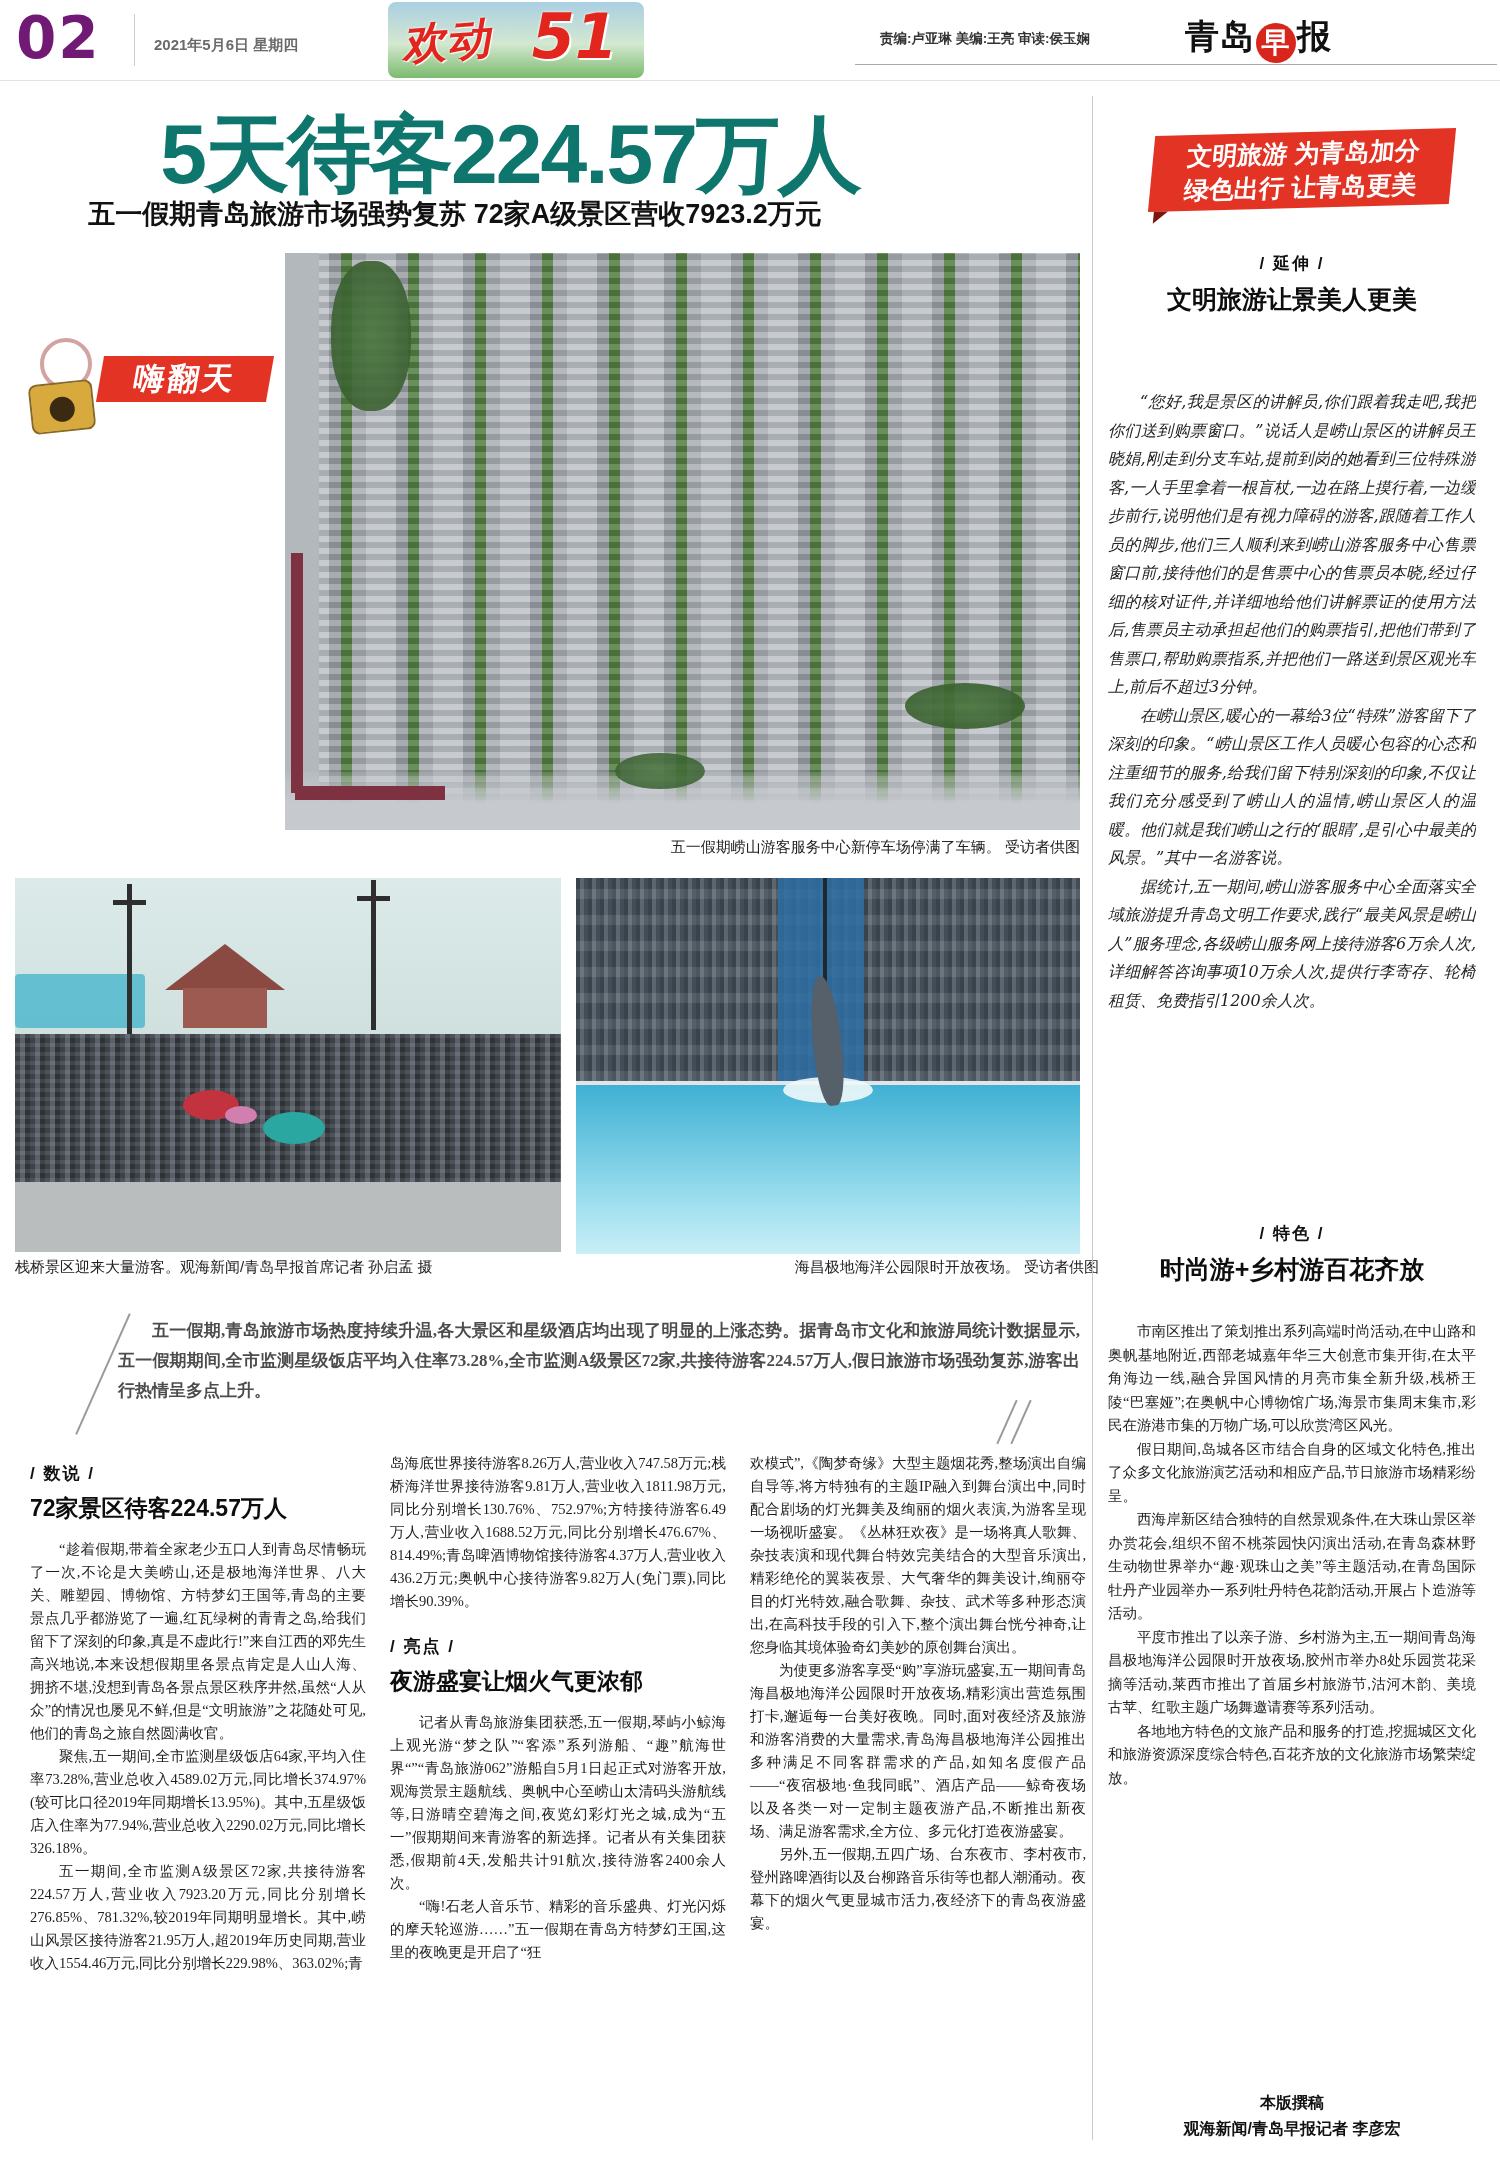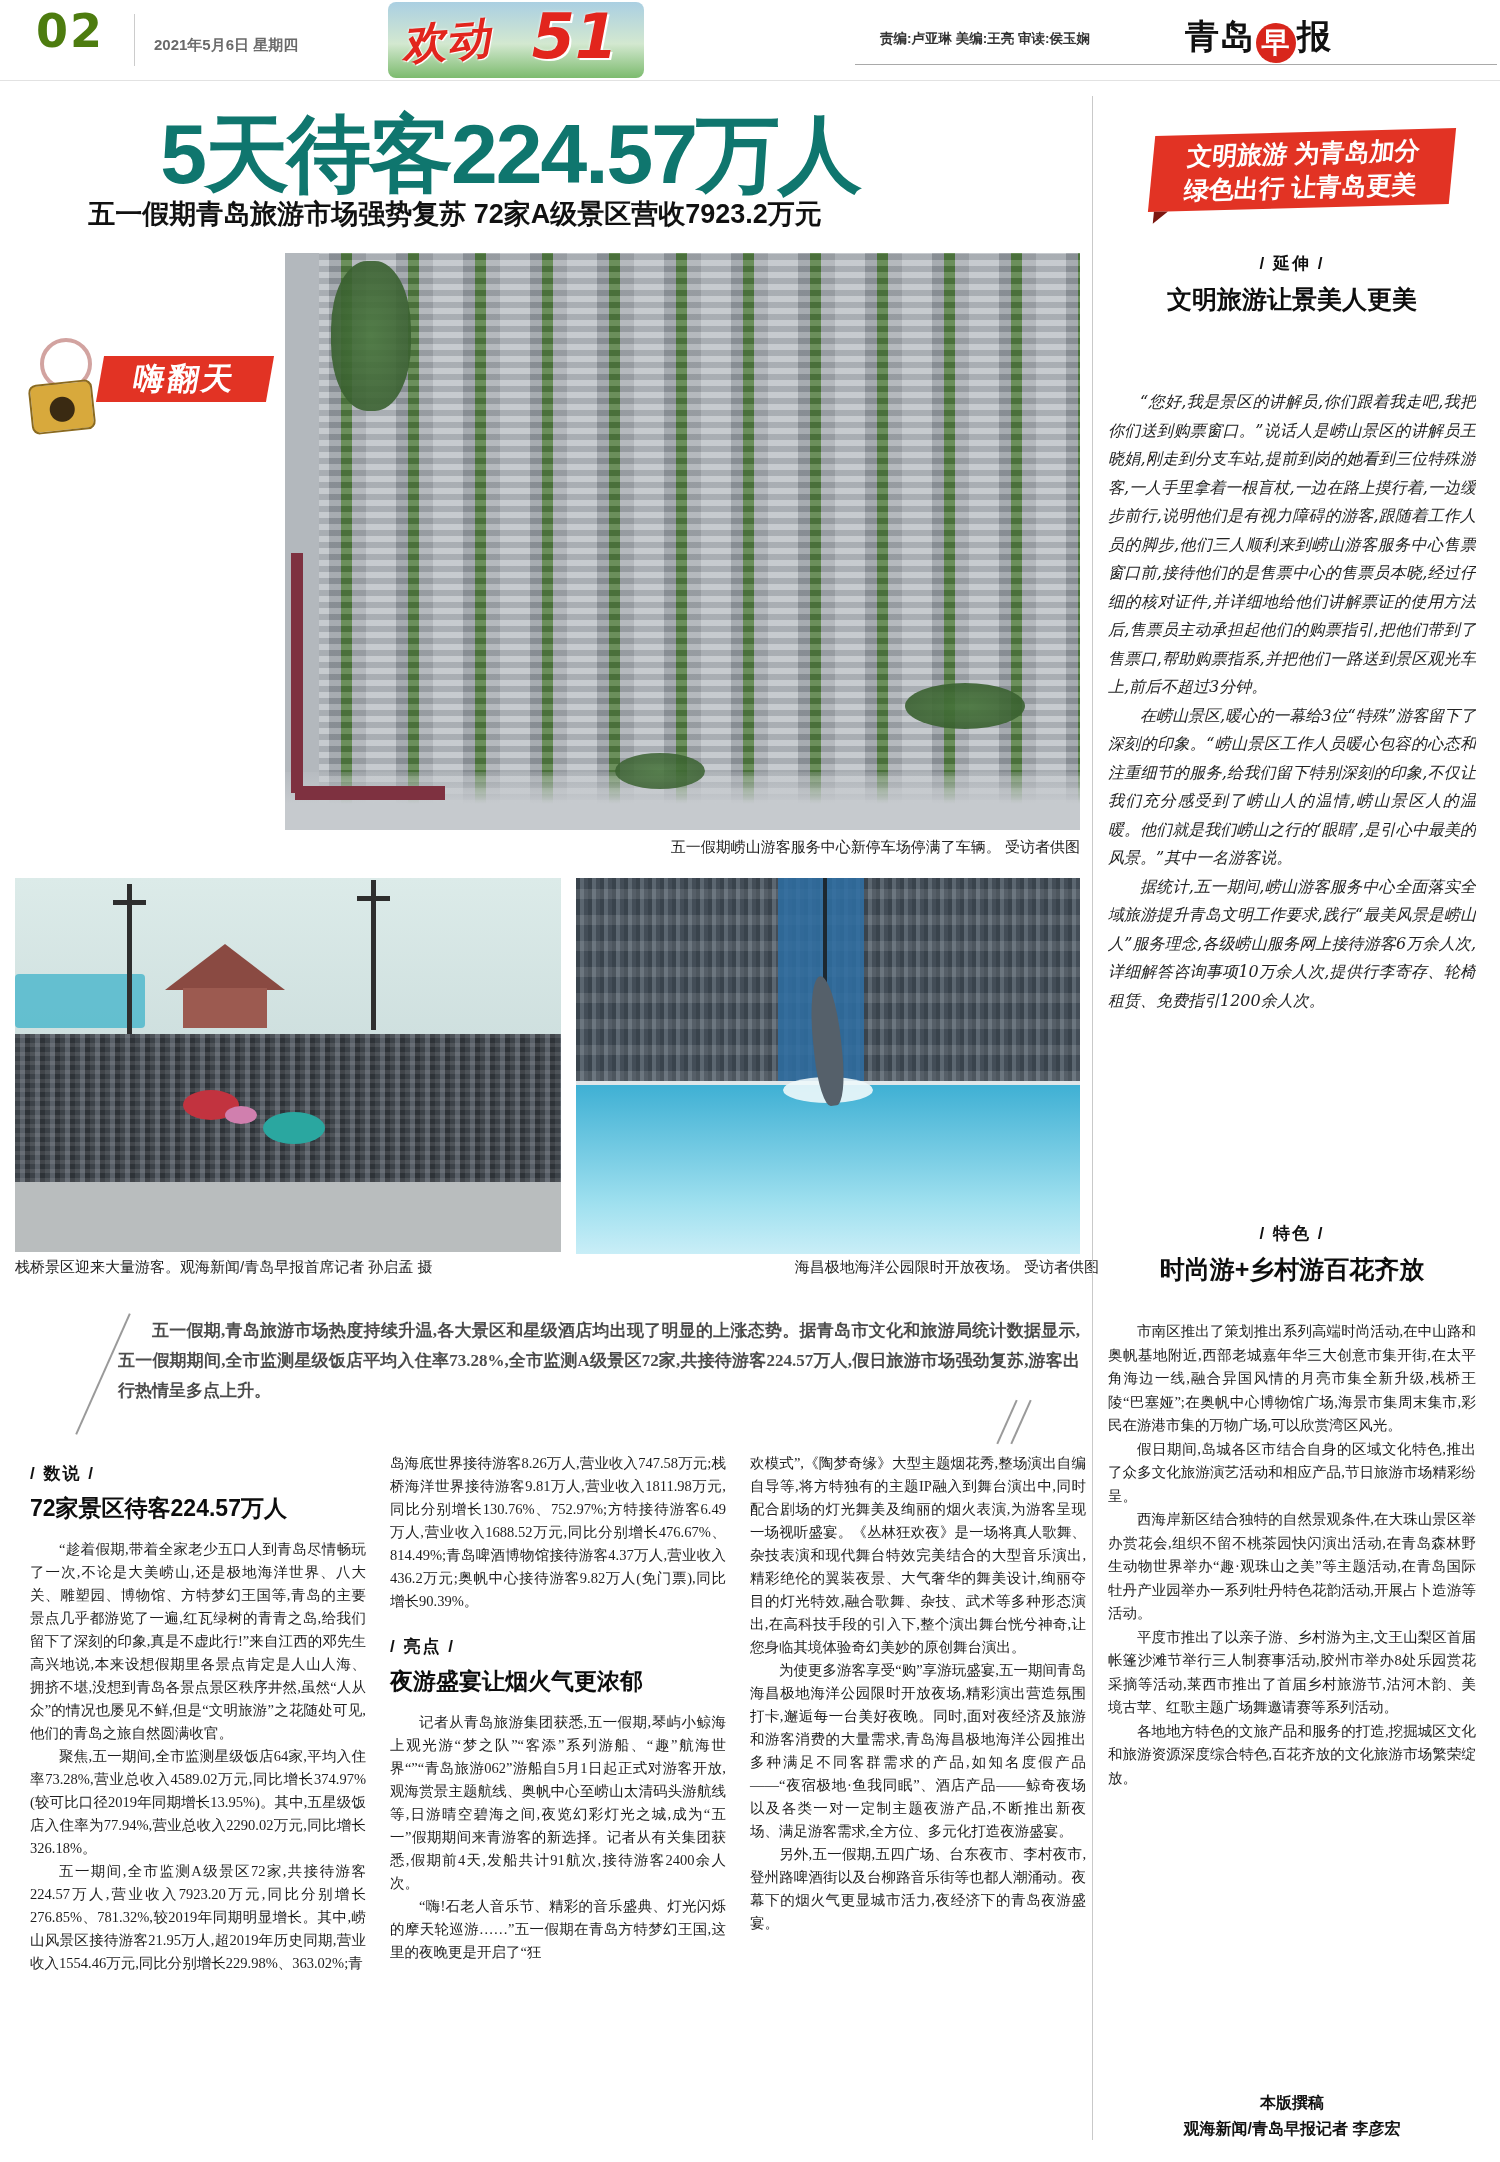--- a/index.html
+++ b/index.html
@@ -1,22 +1,22 @@
 <!DOCTYPE html>
 <html><head>
 <meta charset="utf-8">
 <style>
   * { margin:0; padding:0; box-sizing:border-box; }
   html,body { background:#ffffff; }
   body { width:1500px; height:2162px; position:relative; overflow:hidden;
          font-family:"Liberation Serif", serif; color:#222; }
 
   
-  .page-num { position:absolute; left:36px; top:4px; font-family:"DejaVu Sans",sans-serif;
-              font-size:46px; font-weight:800; color:#4d7c0f; letter-spacing:2px; }
+  .page-num { position:absolute; left:16px; top:4px; font-family:"DejaVu Sans",sans-serif;
+              font-size:58px; font-weight:800; color:#701a75; letter-spacing:2px; }
   .head-div { position:absolute; left:134px; top:14px; width:1px; height:52px; background:#cccccc; }
   .head-date { position:absolute; left:154px; top:36px; font-family:"Liberation Sans",sans-serif;
                font-size:15px; font-weight:700; color:#6a6a6a; }
   .fest-logo { position:absolute; left:388px; top:2px; width:256px; height:76px; border-radius:8px;
                background:linear-gradient(180deg,#aacfe2 0%,#d3e8d0 55%,#7cbb6e 100%);
                overflow:hidden; }
   .fest-script { position:absolute; left:14px; top:10px; font-family:"Liberation Sans",sans-serif;
                  font-size:44px; font-weight:900; font-style:italic; color:#e2251d;
                  text-shadow:0 0 3px #fff,1px 1px 0 #fff; transform:rotate(-4deg); }
   .fest-num { position:absolute; right:26px; top:-2px; font-family:"DejaVu Sans",sans-serif;
@@ -269,20 +269,20 @@
 </div>
 
 <div class="side-sec side-feature-head">
   <div class="sec-tag">/ 特色 /</div>
   <div class="sec-title">时尚游+乡村游百花齐放</div>
 </div>
 <div class="side-feature-body">
   <p>市南区推出了策划推出系列高端时尚活动,在中山路和奥帆基地附近,西部老城嘉年华三大创意市集开街,在太平角海边一线,融合异国风情的月亮市集全新升级,栈桥王陵“巴塞娅”;在奥帆中心博物馆广场,海景市集周末集市,彩民在游港市集的万物广场,可以欣赏湾区风光。</p>
   <p>假日期间,岛城各区市结合自身的区域文化特色,推出了众多文化旅游演艺活动和相应产品,节日旅游市场精彩纷呈。</p>
   <p>西海岸新区结合独特的自然景观条件,在大珠山景区举办赏花会,组织不留不桃茶园快闪演出活动,在青岛森林野生动物世界举办“趣·观珠山之美”等主题活动,在青岛国际牡丹产业园举办一系列牡丹特色花韵活动,开展占卜造游等活动。</p>
-  <p>平度市推出了以亲子游、乡村游为主,文王山梨区首届帐篷沙滩节举行三人制赛事活动,胶州市举办8处乐园赏花采摘等活动,莱西市推出了首届乡村旅游节,沽河木韵、美境古苹、红歌主题广场舞邀请赛等系列活动。</p>
+  <p>平度市推出了以亲子游、乡村游为主,五一期间青岛海昌极地海洋公园限时开放夜场,胶州市举办8处乐园赏花采摘等活动,莱西市推出了首届乡村旅游节,沽河木韵、美境古苹、红歌主题广场舞邀请赛等系列活动。</p>
   <p>各地地方特色的文旅产品和服务的打造,挖掘城区文化和旅游资源深度综合特色,百花齐放的文化旅游市场繁荣绽放。</p>
 </div>
 
 <div class="side-credits">
   <div>本版撰稿</div>
   <div>观海新闻/青岛早报记者 李彦宏</div>
 </div>
 
 </body></html>

